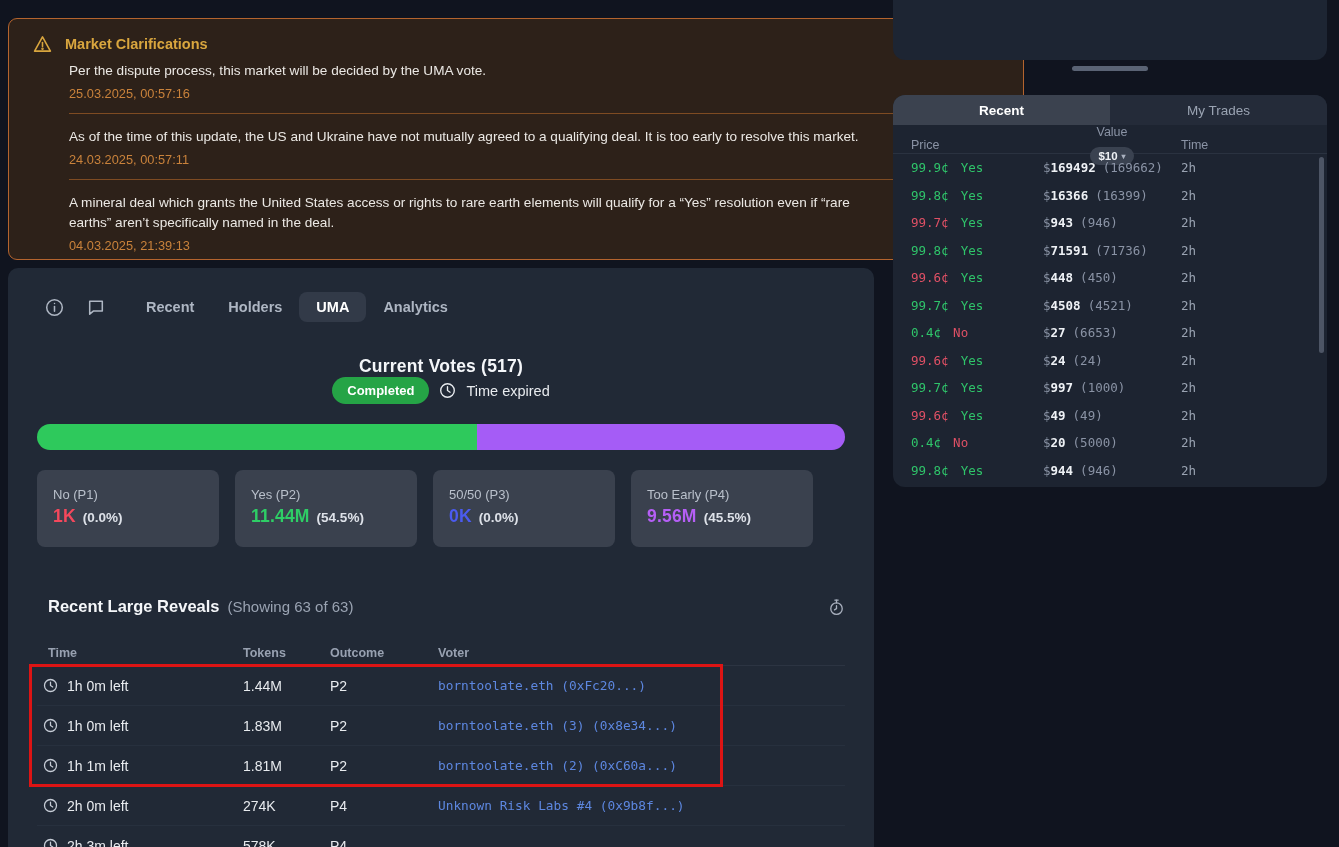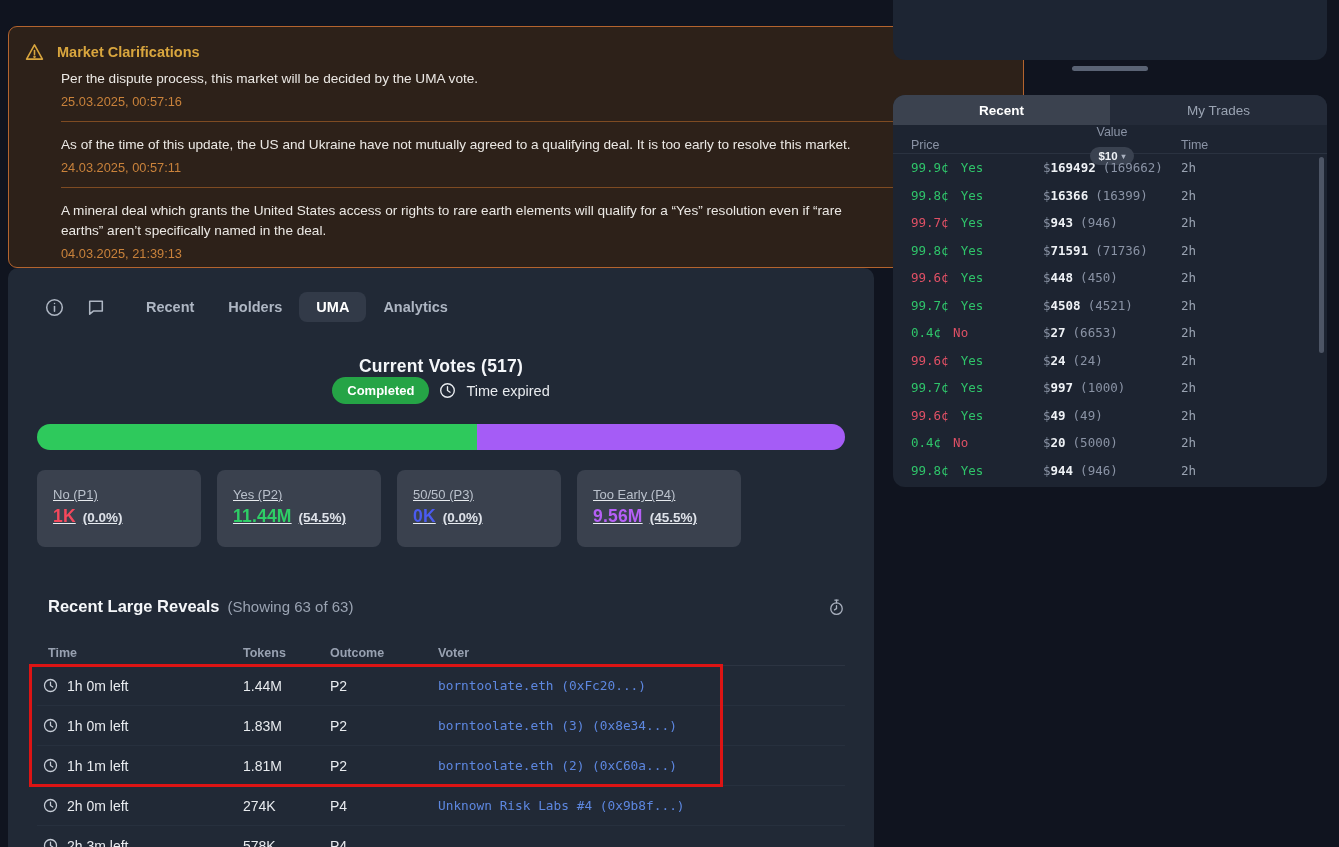--- a/index.html
+++ b/index.html
@@ -2,23 +2,23 @@
 <html><head>
 <meta charset="utf-8">
 <style>
   * { margin:0; padding:0; box-sizing:border-box; }
   html,body { width:1339px; height:847px; overflow:hidden; }
   body { background:#10141f; font-family:"Liberation Sans", sans-serif; color:#e8ebef; }
   .app { position:relative; width:1339px; height:847px; }
 
   
   .warning-card{
-    position:absolute; left:8px; top:26px; width:1016px; height:242px;
+    position:absolute; left:8px; top:18px; width:1016px; height:242px;
     background:#2d2119; border:1px solid #b4642e; border-radius:9px;
-    padding:16px 24px 10px 16px; overflow:hidden;
+    padding:16px 24px 10px 24px; overflow:hidden;
   }
   .warn-header{ display:flex; align-items:center; gap:13px; margin-bottom:8px; }
   .warn-title{ color:#d9a63e; font-weight:bold; font-size:14.5px; }
   .c-item .c-text{ color:#ebe8e4; font-size:13.6px; line-height:20px; max-width:812px; margin-left:36px; }
   .c-item .c-time{ color:#c9823b; font-size:12.8px; margin:5px 0 12px 36px; }
   .c-divider{ height:1px; background:#9a5a25; opacity:.75; margin:0 12px 13px 36px; }
 
   .main-panel{
     position:absolute; left:8px; top:268px; width:866px; height:579px;
     background:#212936; border-radius:10px 10px 0 0; padding:0 29px;
@@ -35,21 +35,21 @@
   .votes-title{ font-size:17.5px; font-weight:bold; color:#f4f6f9; letter-spacing:.2px; }
   .votes-status{ display:flex; align-items:center; gap:10px; }
   .badge-completed{ background:#25a446; color:#fff; font-size:13px; font-weight:bold;
     padding:6px 15px; border-radius:999px; }
   .status-note{ font-size:14.5px; color:#e8ebef; }
 
   .progress{ display:flex; height:26px; border-radius:13px; overflow:hidden; margin-top:20px; }
   .progress .seg{ height:100%; }
 
   .vote-cards{ display:flex; gap:16px; margin-top:20px; }
-  .vote-card{ width:164px; height:77px; background:#3a414e; border-radius:8px; padding:17px 3px 0 16px;text-decoration:underline; }
+  .vote-card{ width:182px; height:77px; background:#3a414e; border-radius:8px; padding:17px 3px 0 16px; }
   .vc-label{ font-size:13px; color:#b9c0cb; }
   .vc-row{ margin-top:4px; display:flex; align-items:baseline; gap:7px; }
   .vc-value{ font-size:17.5px; font-weight:bold; letter-spacing:.2px; }
   .vc-pct{ font-size:13.5px; font-weight:bold; color:#dde1e8; }
 
   .reveals-header{ display:flex; align-items:baseline; margin-top:50px;margin-left:11px; }
   .reveals-title{ font-size:16.5px; font-weight:bold; color:#f4f6f9; }
   .reveals-sub{ font-size:15px; color:#9aa3b2; margin-left:8px; }
   .reveals-header .spacer{ flex:1; }
   .stopwatch-btn{ background:none; border:none; cursor:pointer; align-self:center; }

